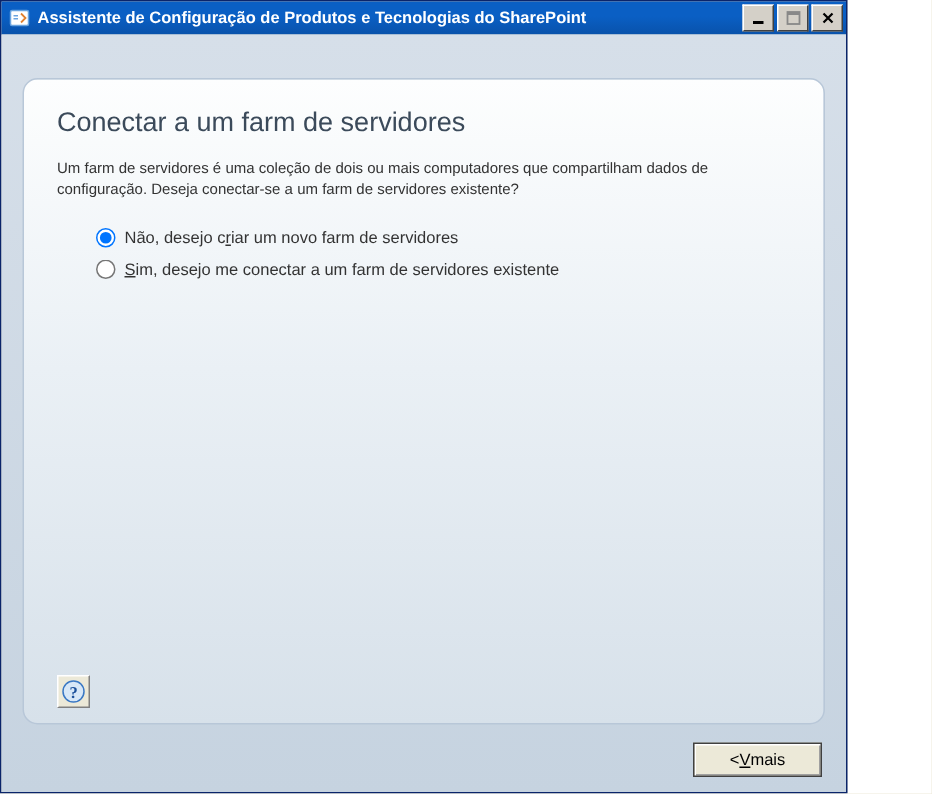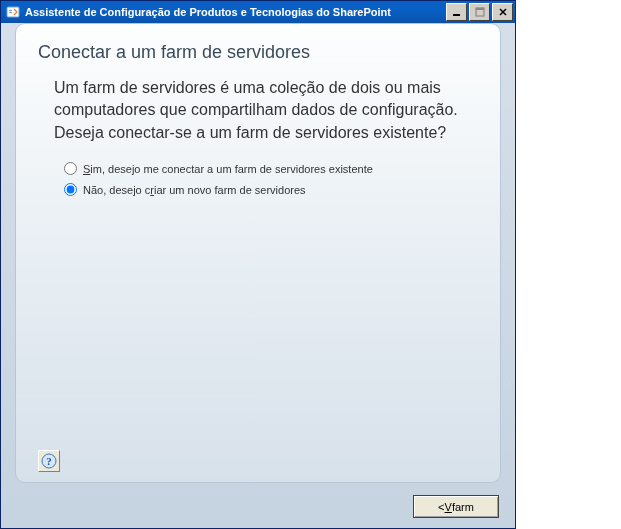--- a/index.html
+++ b/index.html
@@ -4,21 +4,21 @@
 <style>
   * { box-sizing: border-box; }
   html, body {
     margin: 0; padding: 0;
     width: 621px; height: 529px;
     font-family: Tahoma, Arial, sans-serif;
     font-size: 11px;
     overflow: hidden;
   }
   .window {
-    width: 516px; height: 529px;
+    width: 565px; height: 529px;
     border: 1px solid #0a246a;
     background: #ece9d8;
     display: flex;
     flex-direction: column;
   }
   .titlebar {
     height: 22px;
     background: linear-gradient(to bottom, #0a5fc4 0%, #0a5fc4 45%, #0952ab 100%);
     display: flex;
     align-items: center;
@@ -51,21 +51,21 @@
     display: flex;
     align-items: center; justify-content: center;
     font-family: "Segoe UI", Arial, sans-serif;
     font-size: 10px;
     color: #000;
     cursor: default;
   }
   .win-btn.disabled { color: #888; }
   .client-area {
     flex: 1;
-    padding: 0 14px 10px 14px;
+    padding: 29px 14px 10px 14px;
     background: linear-gradient(to bottom, #d6dfe9 0%, #c6d3e0 100%);
     display: flex;
     flex-direction: column;
   }
   .panel {
     flex: 1;
     background: linear-gradient(to bottom, #fdfefe 0%, #eaf0f5 45%, #d7e1ea 100%);
     border: 1px solid #b8c7d8;
     border-radius: 10px;
     padding: 18px 22px 10px 22px;
@@ -74,22 +74,22 @@
     flex-direction: column;
   }
   .panel h1 {
     margin: 0 0 14px 0;
     font-family: Tahoma, Arial, sans-serif;
     font-size: 18px;
     font-weight: normal;
     color: #3b4a5a;
   }
   .panel p.desc {
-    margin: 0 0 18px 16px;
-    font-size: 16px;
+    margin: 0 0 18px 0;
+    font-size: 10px;
     color: #333;
     line-height: 1.4;
   }
   .radio-group {
     margin-left: 26px;
   }
   .radio-row {
     display: flex;
     align-items: center;
     margin-bottom: 8px;
@@ -182,41 +182,41 @@
     </div>
   </div>
 
   <div class="client-area">
     <div class="panel">
       <h1>Conectar a um farm de servidores</h1>
       <p class="desc">Um farm de servidores é uma coleção de dois ou mais computadores que compartilham dados de configuração. Deseja conectar-se a um farm de servidores existente?</p>
 
       <div class="radio-group">
         <div class="radio-row">
+          <input type="radio" name="farm" id="opt2" checked="" style="">
+          <label for="opt2"><span>Não, desejo c</span><span class="underline">r</span><span>iar um novo farm de servidores</span></label>
+        </div>
+        <div class="radio-row">
           <input type="radio" name="farm" id="opt1" style="">
           <label for="opt1"><span></span><span class="underline">S</span><span>im, desejo me conectar a um farm de servidores existente</span></label>
-        </div>
-        <div class="radio-row">
-          <input type="radio" name="farm" id="opt2" checked="" style="">
-          <label for="opt2"><span>Não, desejo c</span><span class="underline">r</span><span>iar um novo farm de servidores</span></label>
         </div>
       </div>
 
       <div class="help-row">
         <div class="help-btn">
           <svg width="16" height="16" viewBox="0 0 16 16">
             <circle cx="8" cy="8" r="7" fill="#d7e7f7" stroke="#3a78c4" stroke-width="1"></circle>
             <text x="8" y="12" text-anchor="middle" font-size="11" font-weight="bold" fill="#1a4f9a" font-family="Tahoma">?</text>
           </svg>
         </div>
       </div>
     </div>
 
     <div class="button-row">
       <div class="btn">
         <span>&lt; </span>
           <span class="underline">V</span>
-          <span>farm</span>
+          <span>mais</span>
       </div>
     </div>
   </div>
 
 </div>
 
 </body></html>

